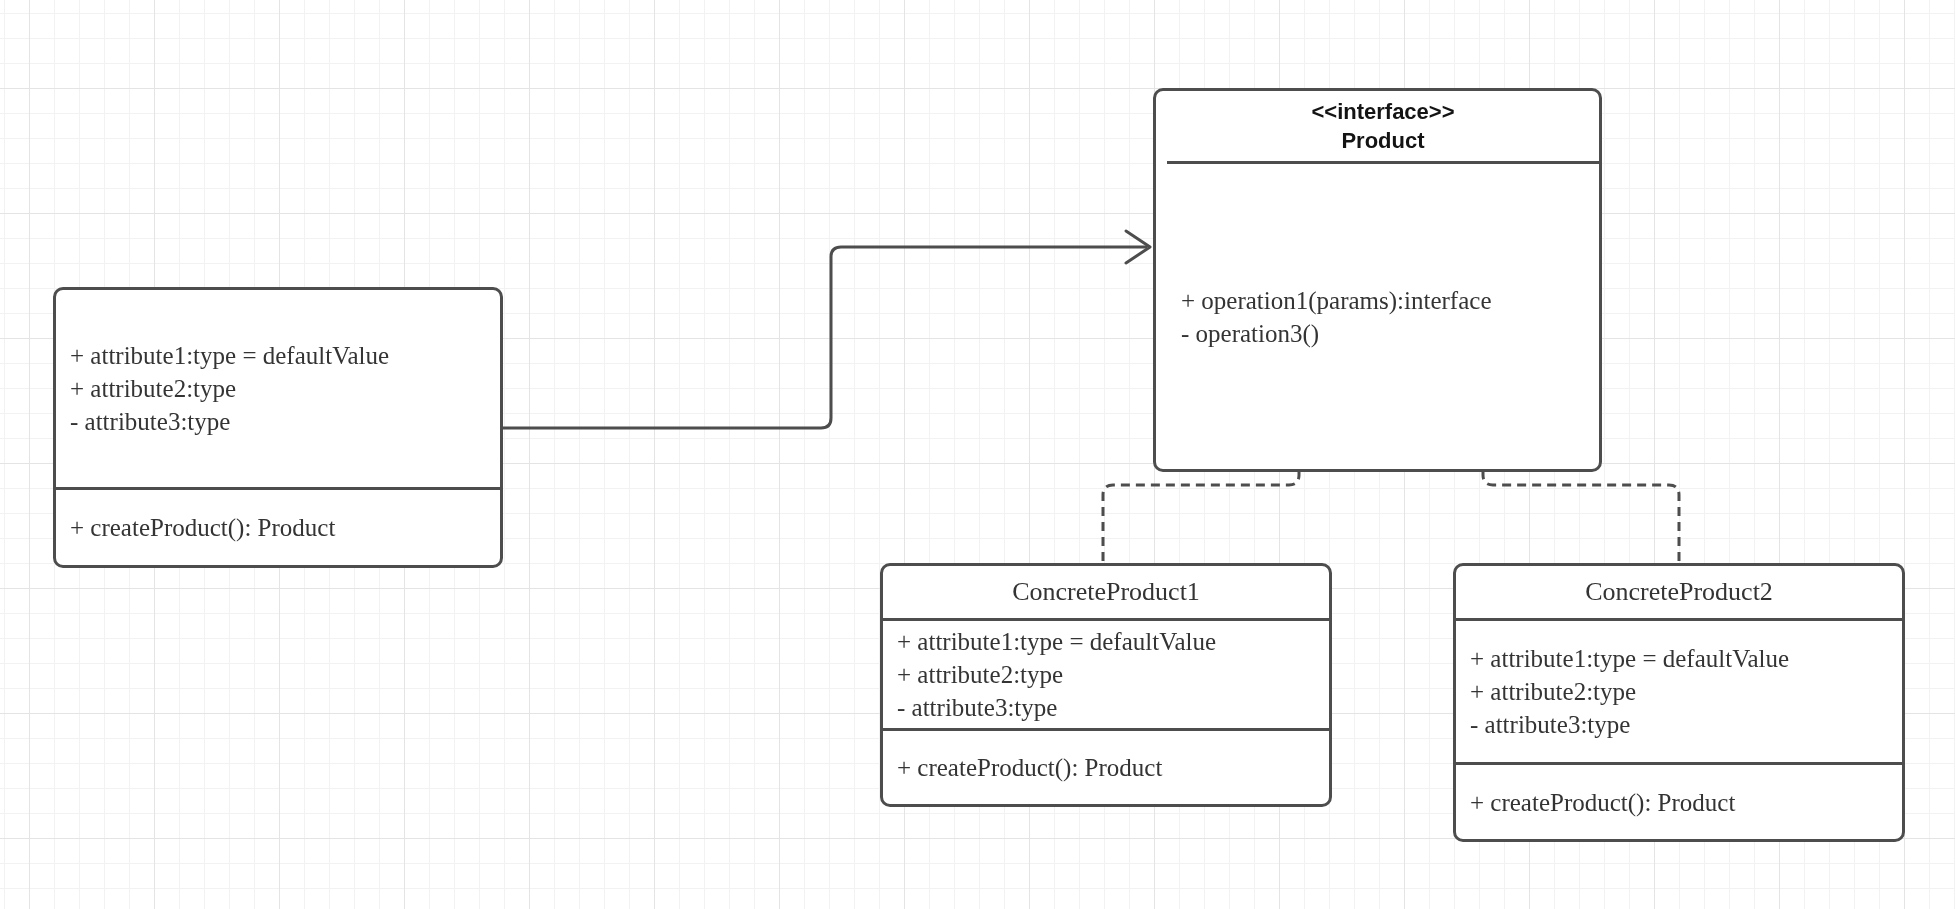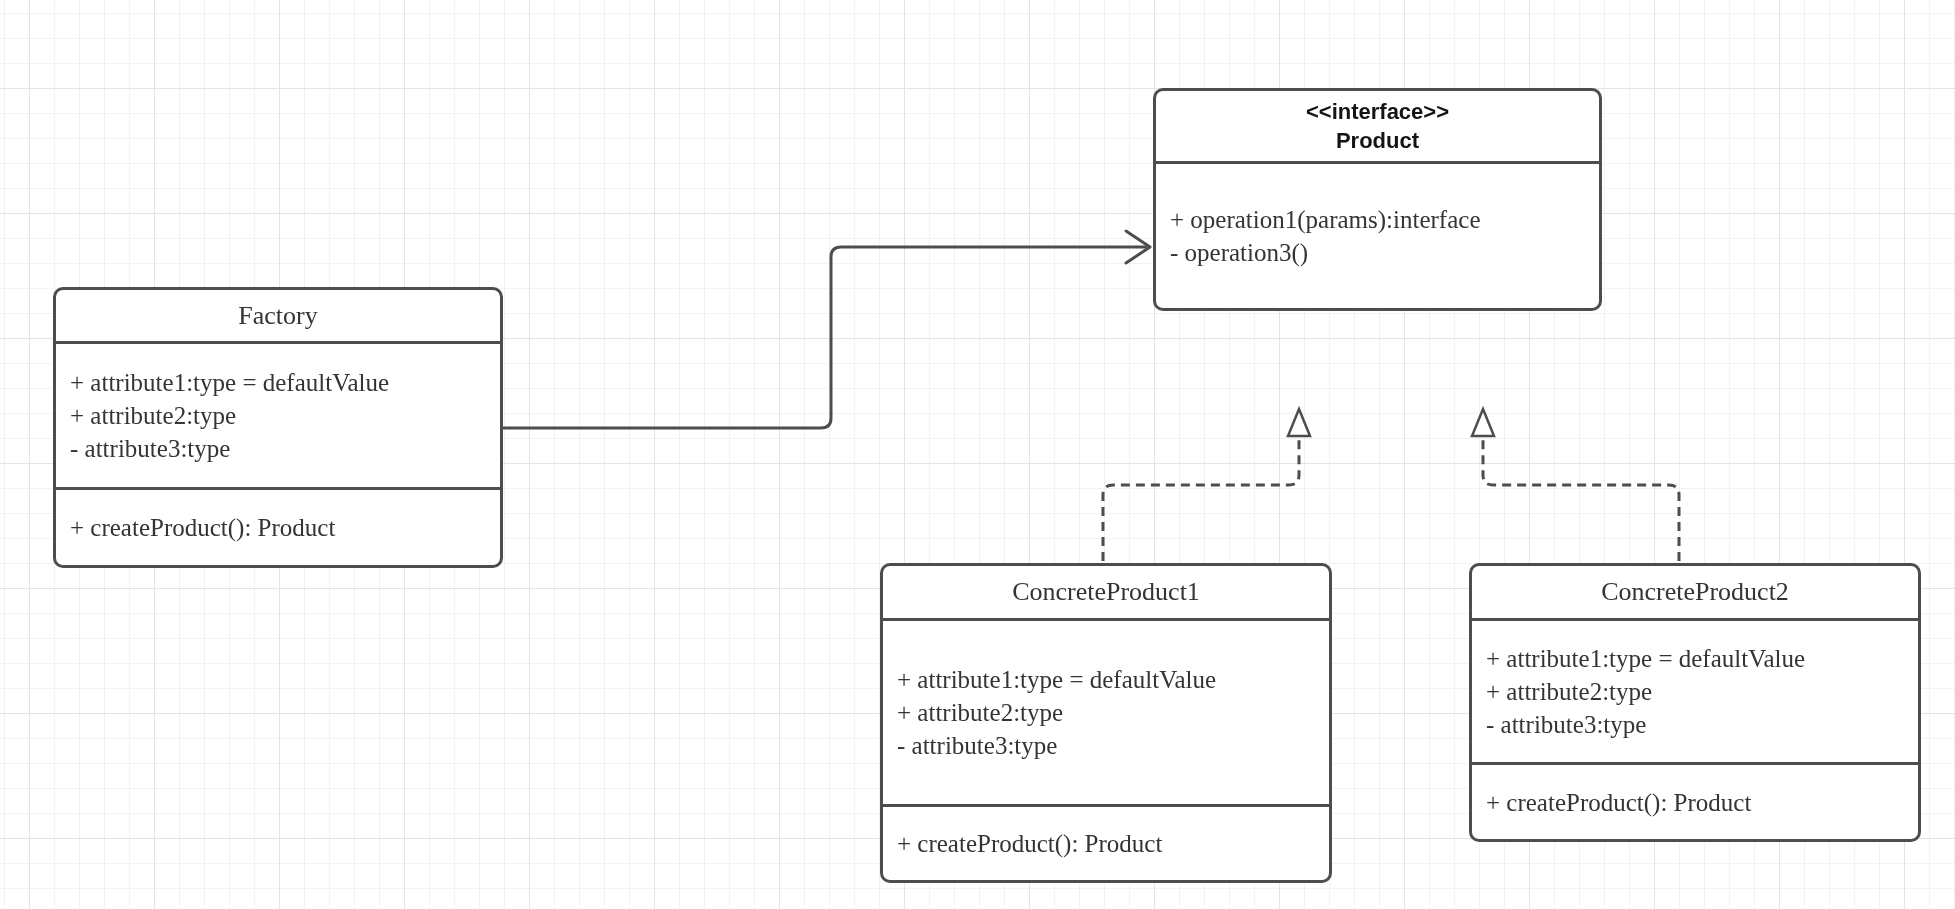--- a/index.html
+++ b/index.html
@@ -94,59 +94,56 @@
       <path class="hollow-triangle" d="M 1299 409 L 1310 436 L 1288 436 Z"></path>
     </g>
 
     <g>
       <path class="edge-line edge-dashed" d="M 1679 561 L 1679 495 Q 1679 485 1669 485 L 1493 485 Q 1483 485 1483 475 L 1483 437"></path>
       <path class="hollow-triangle" d="M 1483 409 L 1494 436 L 1472 436 Z"></path>
     </g>
   </svg>
 
   <div class="uml-class" style="left:53px; top:287px; width:450px; height:281px;">
-    <div class="compartment title-compartment" style="height:51px;">
-      <span>Factory</span>
-    </div>
     <div class="compartment member-compartment body-compartment">
       <div class="member-line">+ attribute1:type = defaultValue</div>
       <div class="member-line">+ attribute2:type</div>
       <div class="member-line">- attribute3:type</div>
     </div>
     <div class="compartment member-compartment" style="height:78px;">
       <div class="member-line">+ createProduct(): Product</div>
     </div>
   </div>
 
-  <div class="uml-class" style="left:1153px; top:88px; width:449px; height:223px;">
+  <div class="uml-class" style="left:1153px; top:88px; width:449px; height:384px;padding-left:11px;">
     <div class="compartment title-compartment stereotype-title" style="height:70px;">
       <span>&lt;&lt;interface&gt;&gt;</span>
       <span>Product</span>
     </div>
     <div class="compartment member-compartment body-compartment">
       <div class="member-line">+ operation1(params):interface</div>
       <div class="member-line">- operation3()</div>
     </div>
   </div>
 
-  <div class="uml-class" style="left:880px; top:563px; width:452px; height:320px;">
+  <div class="uml-class" style="left:880px; top:563px; width:452px; height:244px;">
     <div class="compartment title-compartment" style="height:52px;">
       <span>ConcreteProduct1</span>
     </div>
     <div class="compartment member-compartment body-compartment">
       <div class="member-line">+ attribute1:type = defaultValue</div>
       <div class="member-line">+ attribute2:type</div>
       <div class="member-line">- attribute3:type</div>
     </div>
     <div class="compartment member-compartment" style="height:76px;">
       <div class="member-line">+ createProduct(): Product</div>
     </div>
   </div>
 
-  <div class="uml-class" style="left:1453px; top:563px; width:452px; height:279px;margin-left:16px;">
+  <div class="uml-class" style="left:1453px; top:563px; width:452px; height:279px;">
     <div class="compartment title-compartment" style="height:52px;">
       <span>ConcreteProduct2</span>
     </div>
     <div class="compartment member-compartment body-compartment">
       <div class="member-line">+ attribute1:type = defaultValue</div>
       <div class="member-line">+ attribute2:type</div>
       <div class="member-line">- attribute3:type</div>
     </div>
     <div class="compartment member-compartment" style="height:77px;">
       <div class="member-line">+ createProduct(): Product</div>

